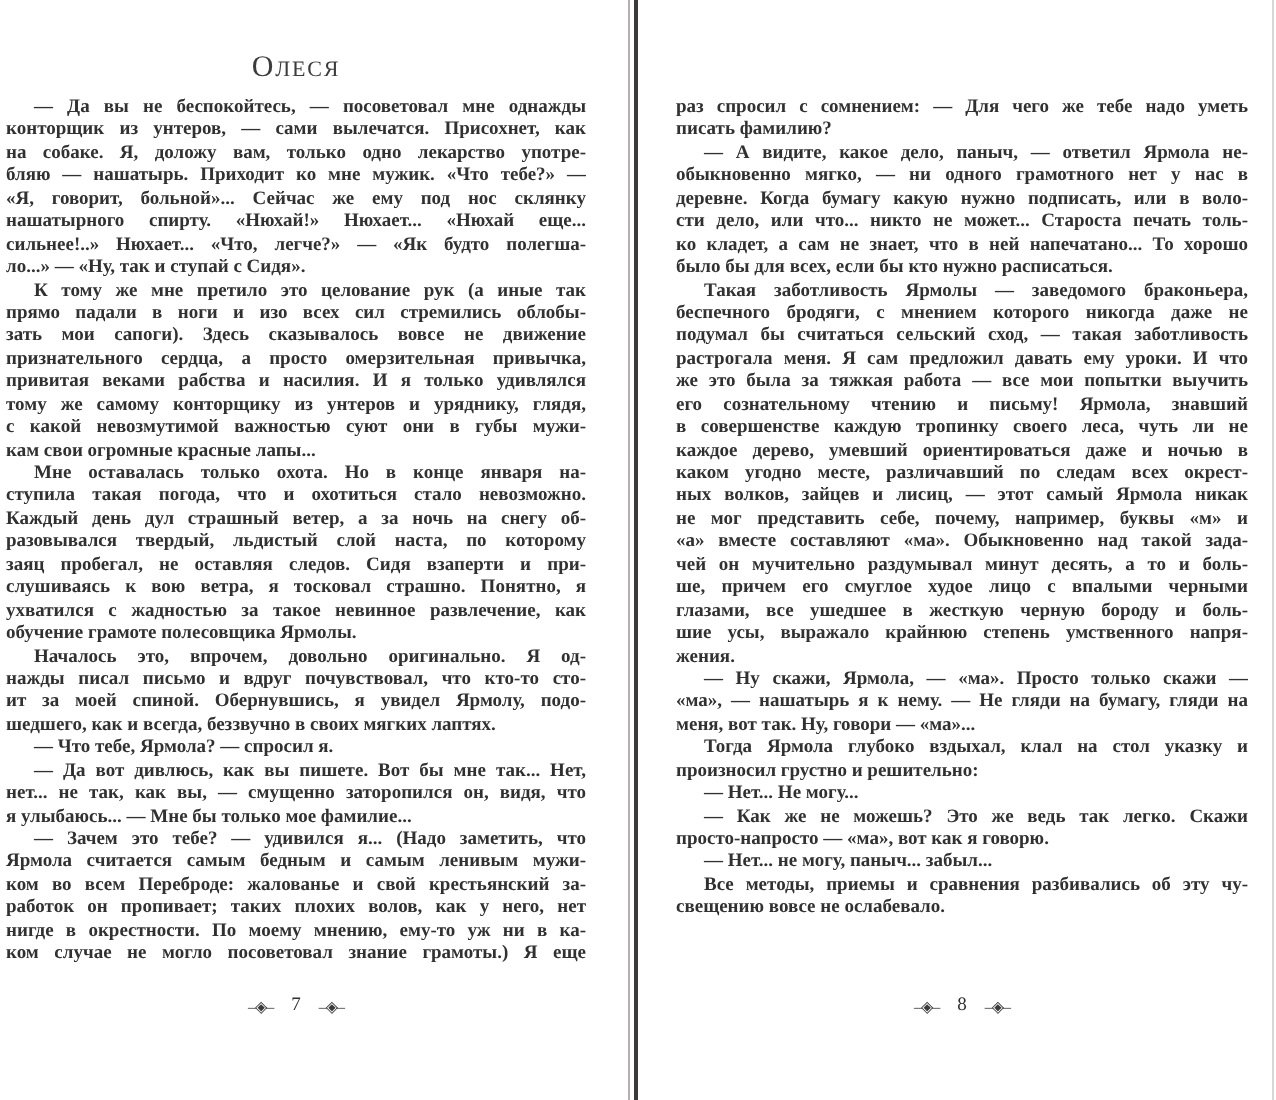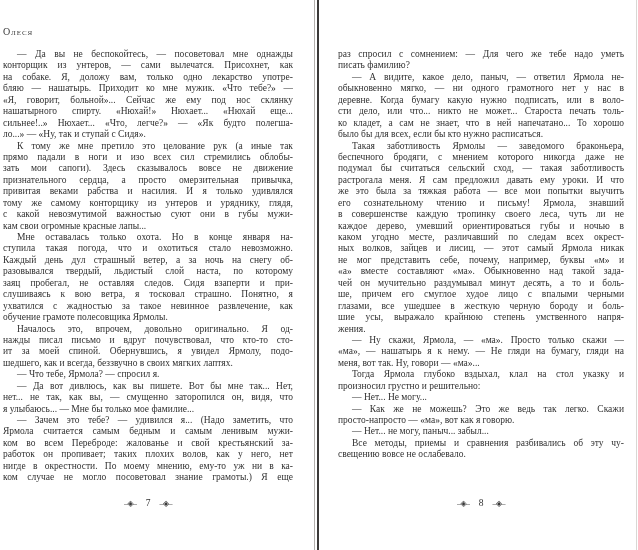--- a/index.html
+++ b/index.html
@@ -12,28 +12,28 @@
 
   .page{position:absolute;top:0;height:550px;}
   .page-left{left:0;width:315px;}
   .page-right{left:319px;width:319px;}
 
   .divider-light{position:absolute;top:0;left:314px;width:1px;height:550px;background:#b3b0ad;}
   .divider-dark{position:absolute;top:0;left:317px;width:2px;height:550px;background:#3b3a39;}
   .window-edge{position:absolute;top:0;left:636px;width:1px;height:550px;background:#d9d7d4;}
 
   .running-head{
-    position:absolute;top:26px;text-align:left;
-    font-variant:small-caps;font-size:10px;letter-spacing:0.9px;color:#3c3c3c;
+    position:absolute;top:26px;text-align:center;
+    font-variant:small-caps;font-size:15px;letter-spacing:0.9px;color:#3c3c3c;
     white-space:nowrap;
   }
   .page-left .running-head{left:3px;width:290px;}
   .page-right .running-head{left:19px;width:286px;}
 
-  .text-col{position:absolute;top:49px;}
+  .text-col{position:absolute;top:49px;font-weight:bold;}
   .page-left .text-col{left:3px;width:290px;}
   .page-right .text-col{left:19px;width:286px;}
 
   .line{
     font-size:9.5px;line-height:11.45px;height:11.45px;overflow:hidden;
     text-align:justify;text-align-last:justify;color:#313131;
     -moz-text-align-last:justify;
   }
   .line.eop{text-align-last:left;-moz-text-align-last:left;}
   .line.ind{text-indent:14px;}
@@ -114,21 +114,21 @@
         <div class="line">сти дело, или что... никто не может... Староста печать толь-</div>
         <div class="line">ко кладет, а сам не знает, что в ней напечатано... То хорошо</div>
         <div class="line eop">было бы для всех, если бы кто нужно расписаться.</div>
         <div class="line ind">Такая заботливость Ярмолы — заведомого браконьера,</div>
         <div class="line">беспечного бродяги, с мнением которого никогда даже не</div>
         <div class="line">подумал бы считаться сельский сход, — такая заботливость</div>
         <div class="line">растрогала меня. Я сам предложил давать ему уроки. И что</div>
         <div class="line">же это была за тяжкая работа — все мои попытки выучить</div>
         <div class="line">его сознательному чтению и письму! Ярмола, знавший</div>
         <div class="line">в совершенстве каждую тропинку своего леса, чуть ли не</div>
-        <div class="line">каждое дерево, умевший ориентироваться губы и ночью в</div>
+        <div class="line">каждое дерево, умевший ориентироваться даже и ночью в</div>
         <div class="line">каком угодно месте, различавший по следам всех окрест-</div>
         <div class="line">ных волков, зайцев и лисиц, — этот самый Ярмола никак</div>
         <div class="line">не мог представить себе, почему, например, буквы «м» и</div>
         <div class="line">«а» вместе составляют «ма». Обыкновенно над такой зада-</div>
         <div class="line">чей он мучительно раздумывал минут десять, а то и боль-</div>
         <div class="line">ше, причем его смуглое худое лицо с впалыми черными</div>
         <div class="line">глазами, все ушедшее в жесткую черную бороду и боль-</div>
         <div class="line">шие усы, выражало крайнюю степень умственного напря-</div>
         <div class="line eop">жения.</div>
         <div class="line ind">— Ну скажи, Ярмола, — «ма». Просто только скажи —</div>

